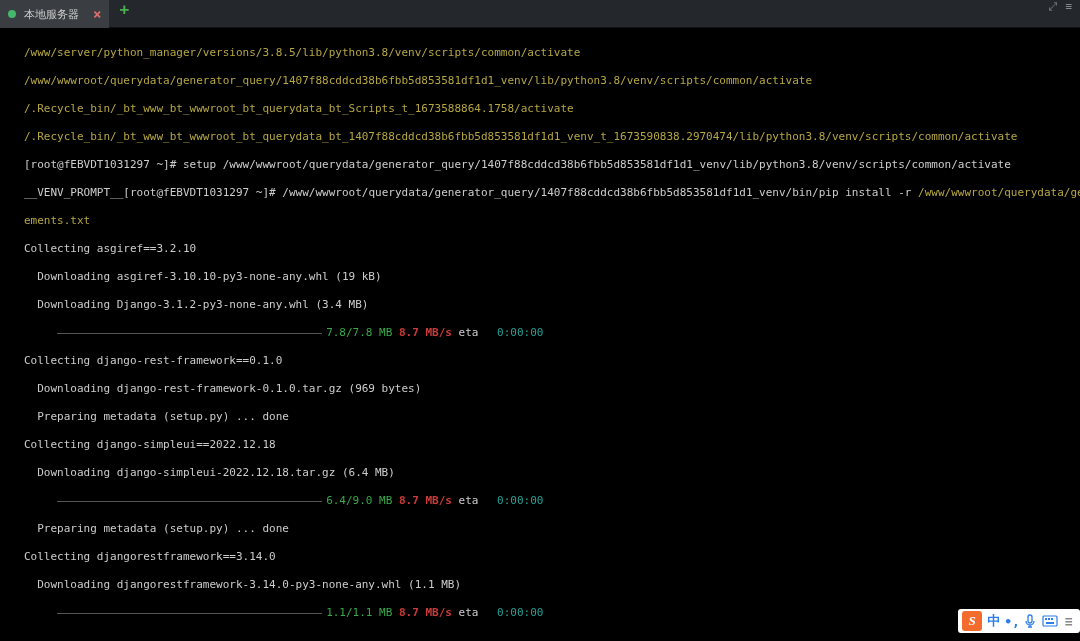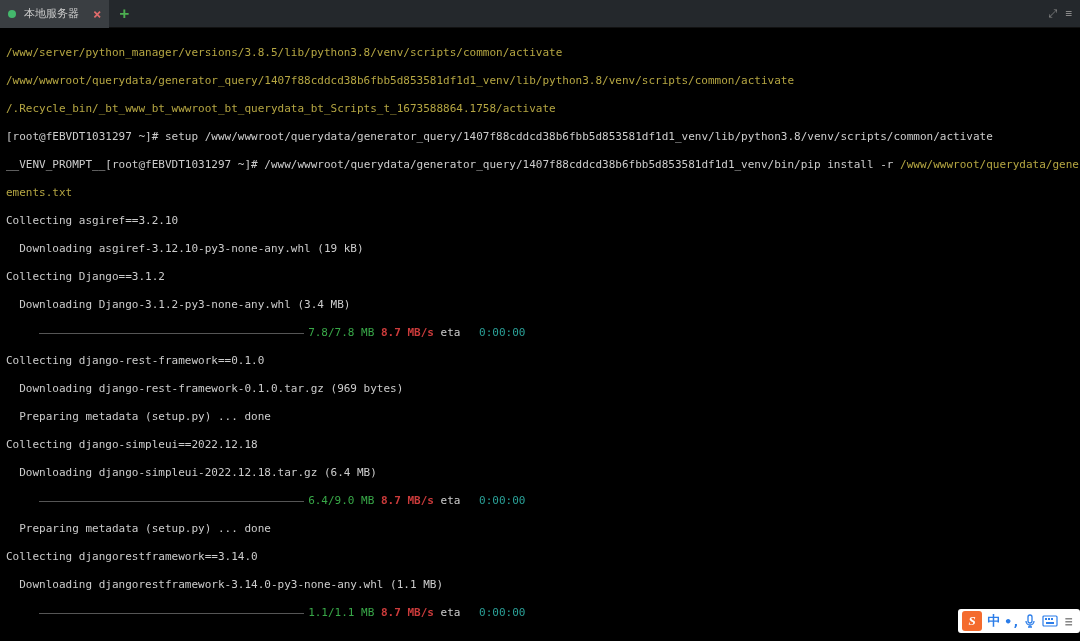--- a/index.html
+++ b/index.html
@@ -13,21 +13,20 @@
       font-family: monospace, "Courier New", Courier;
       width: 1080px;
       height: 641px;
       overflow: hidden;
     }
 
     .tab-bar {
       background: #24282c;
       height: 28px;
       display: flex;
-      align-items: center;
       border-bottom: 1px solid #111;
     }
 
     .tab {
       background: #3a3e42;
       height: 28px;
       padding: 0 8px;
       display: flex;
       align-items: center;
       color: #ccc;
@@ -65,21 +64,21 @@
       display: flex;
       gap: 8px;
       font-size: 11px;
     }
 
     .terminal {
       background: #000;
       color: #ccc;
       font-size: 11px;
       line-height: 14px;
-      padding: 4px 6px;
+      padding: 4px 24px;
       height: calc(641px - 28px);
       overflow: hidden;
       white-space: pre-wrap;
       word-break: break-all;
       font-family: "DejaVu Sans Mono", Consolas, monospace;
     }
 
     .line {
       white-space: pre;
     }
@@ -151,26 +150,26 @@
   <div class="window-controls">
     <span>⤢</span>
     <span>≡</span>
   </div>
 </div>
 
 <div class="terminal">
 <div class="line"><span class="c-yellow">/www/server/python_manager/versions/3.8.5/lib/python3.8/venv/scripts/common/activate</span></div>
 <div class="line"><span class="c-yellow">/www/wwwroot/querydata/generator_query/1407f88cddcd38b6fbb5d853581df1d1_venv/lib/python3.8/venv/scripts/common/activate</span></div>
 <div class="line"><span class="c-yellow">/.Recycle_bin/_bt_www_bt_wwwroot_bt_querydata_bt_Scripts_t_1673588864.1758/activate</span></div>
+<div class="line"><span class="c-yellow">/.Recycle_bin/_bt_www_bt_wwwroot_bt_querydata_bt_1407f88cddcd38b6fbb5d853581df1d1_venv_t_1673590838.2970474/lib/python3.8/venv/scripts/common/activate</span></div>
 <div class="line"><span>[root@fEBVDT1031297 ~]# </span><span>setup /www/wwwroot/querydata/generator_query/1407f88cddcd38b6fbb5d853581df1d1_venv/lib/python3.8/venv/scripts/common/activate</span></div>
 <div class="line"><span>__VENV_PROMPT__</span><span>[root@fEBVDT1031297 ~]# </span><span>/www/wwwroot/querydata/generator_query/1407f88cddcd38b6fbb5d853581df1d1_venv/bin/pip install -r </span><span class="c-yellow">/www/wwwroot/querydata/generator_query/requir</span></div>
 <div class="line"><span class="c-yellow">ements.txt</span></div>
 <div class="line">Collecting asgiref==3.2.10</div>
-<div class="line">  Downloading asgiref-3.12.10-py3-none-any.whl (19 kB)</div>
-<div class="line">Collecting Django==3.1.2</div>
+<div class="line">  Downloading asgiref-3.10.10-py3-none-any.whl (19 kB)</div>
 <div class="line">  Downloading Django-3.1.2-py3-none-any.whl (3.4 MB)</div>
 <div class="line">     <span class="dash-line"></span><span class="c-green">7.8/7.8 MB</span> <span class="c-red">8.7 MB/s</span><span> eta </span><span class="c-cyan">0:00:00</span></div>
 <div class="line">Collecting django-rest-framework==0.1.0</div>
 <div class="line">  Downloading django-rest-framework-0.1.0.tar.gz (969 bytes)</div>
 <div class="line">  Preparing metadata (setup.py) ... done</div>
 <div class="line">Collecting django-simpleui==2022.12.18</div>
 <div class="line">  Downloading django-simpleui-2022.12.18.tar.gz (6.4 MB)</div>
 <div class="line">     <span class="dash-line"></span><span class="c-green">6.4/9.0 MB</span> <span class="c-red">8.7 MB/s</span><span> eta </span><span class="c-cyan">0:00:00</span></div>
 <div class="line">  Preparing metadata (setup.py) ... done</div>
 <div class="line">Collecting djangorestframework==3.14.0</div>

